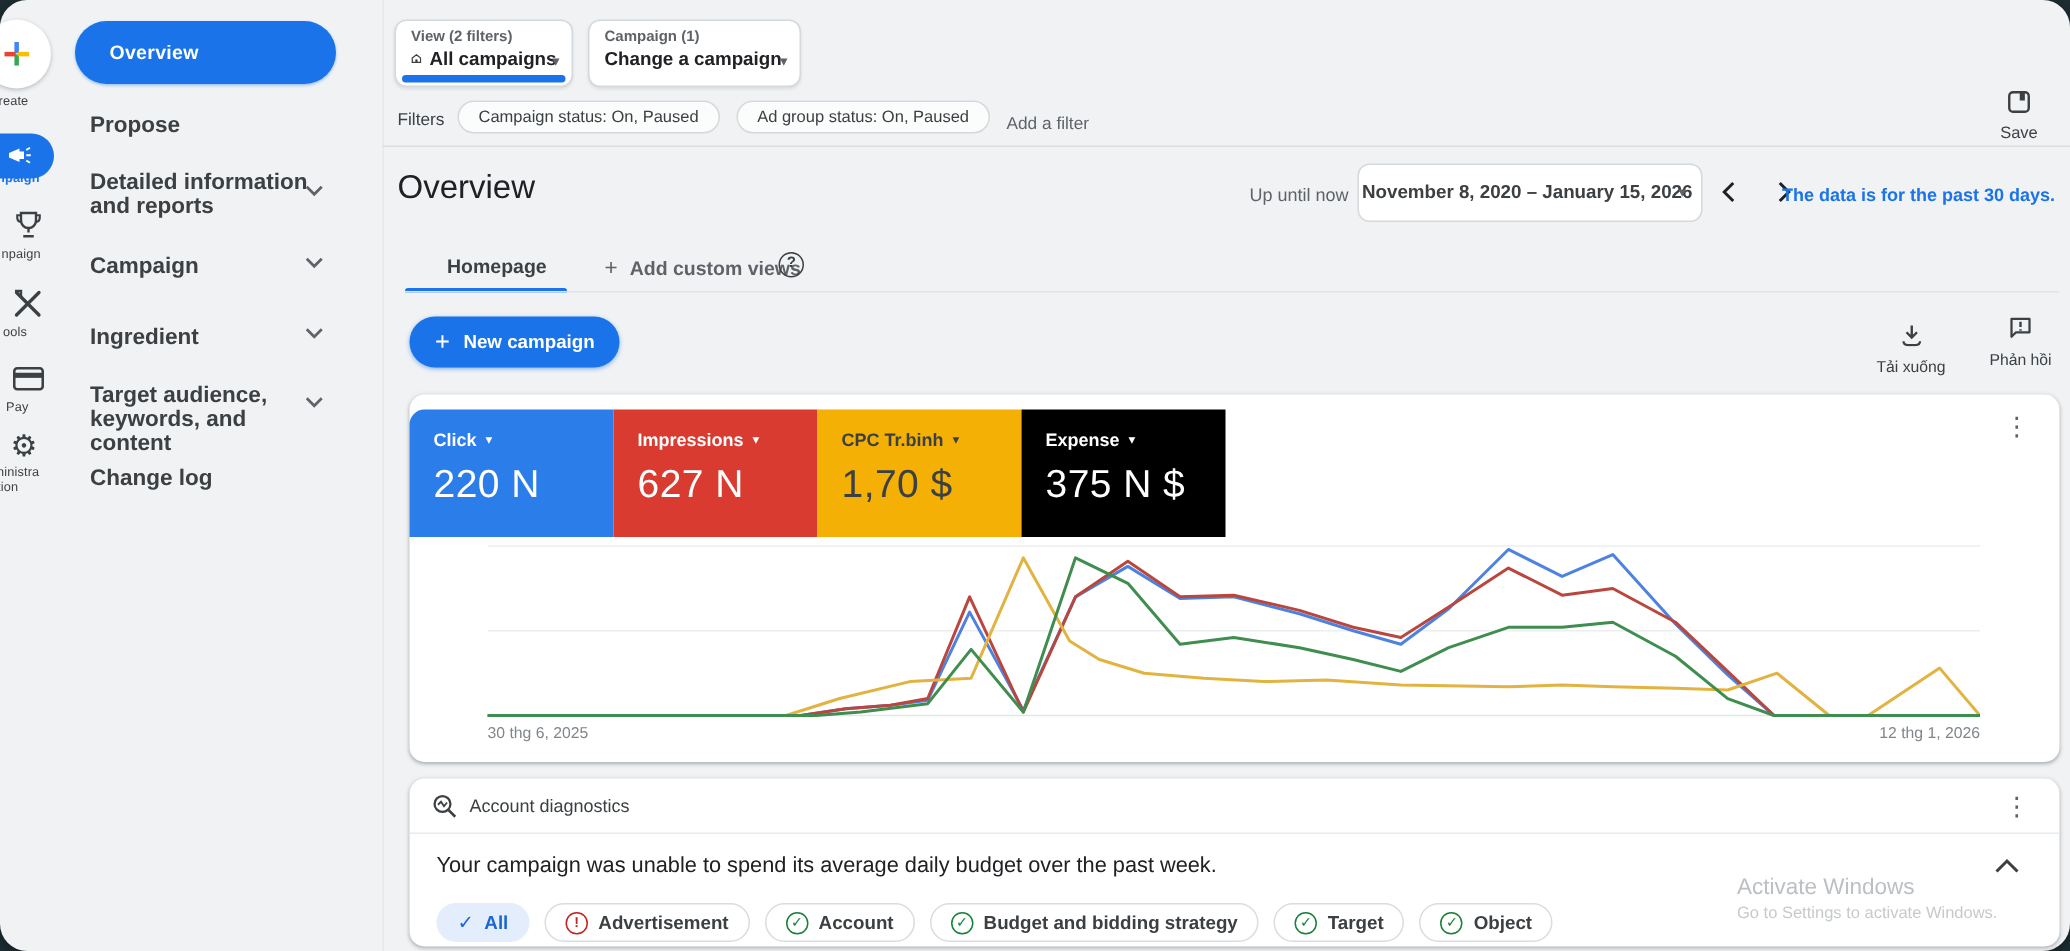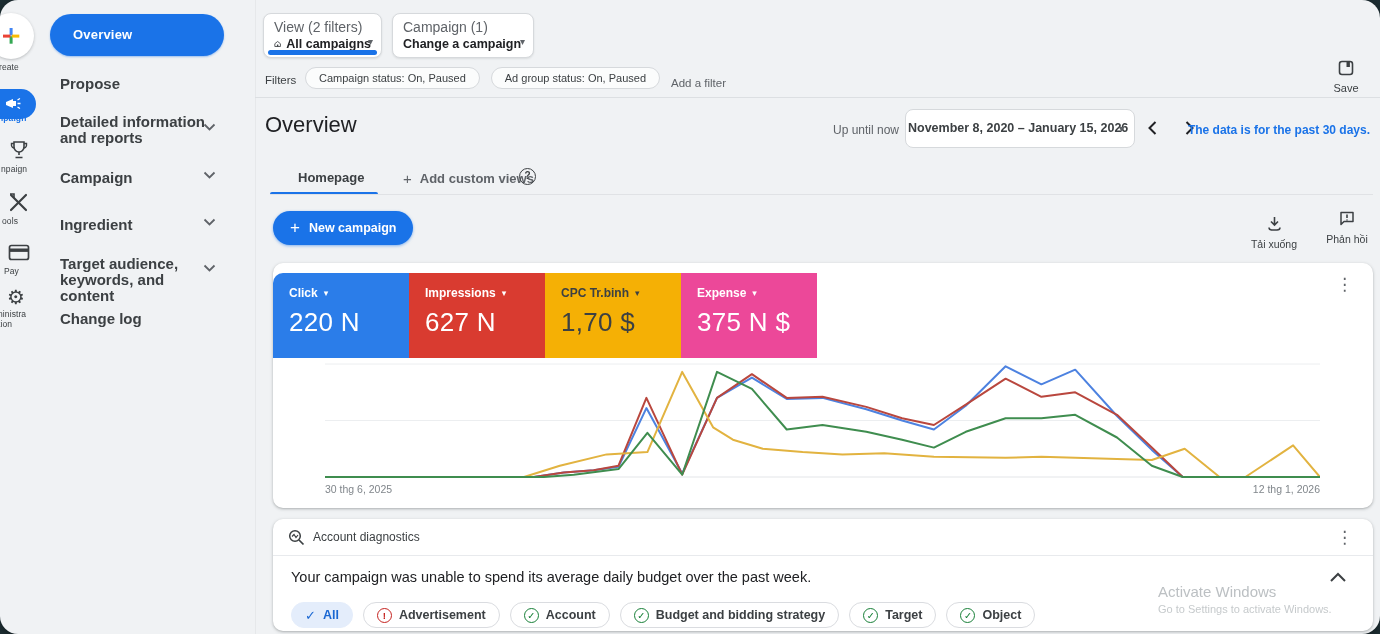--- a/index.html
+++ b/index.html
@@ -37,21 +37,21 @@
   }
   .nav-item { position:absolute; left:22px; font-size:15px; font-weight:bold; color:#3c4043; line-height:16px; }
   .nav-chev { position:absolute; left:165px; width:13px; height:9px; }
   
   .main { position:absolute; left:255px; top:0; right:0; bottom:0; }
   .vdiv { position:absolute; left:255px; top:0; bottom:0; width:1px; background:#e6e8ea; }
   .selbox {
     position:absolute; top:13px; height:45px; background:#fff;
     border:1px solid #d6d9dc; border-radius:8px; box-shadow:0 1px 2px rgba(60,64,67,.12);
   }
-  .selbox .cap { font-size:14px; color:#5f6368; padding:5px 10px 0 10px; white-space:nowrap; }
+  .selbox .cap { font-size:10px; color:#5f6368; padding:5px 10px 0 10px; white-space:nowrap;font-weight:bold; }
   .selbox .val { display:flex; align-items:center; gap:5px; padding:2px 10px 0 10px;
                  font-size:12.5px; font-weight:bold; color:#202124; white-space:nowrap; }
   .selbox .caret { position:absolute; right:8px; top:22px; font-size:10px; color:#5f6368; }
   .blue-underbar { position:absolute; left:4px; right:4px; bottom:2px; height:5px; background:#1a73e8; border-radius:3px; }
   .savebox { position:absolute; right:10px; top:60px; width:48px; text-align:center; color:#3c4043; }
   .savebox .lbl { font-size:11px; margin-top:2px; }
   .filters-label { position:absolute; left:10px; top:74px; font-size:11.5px; color:#3c4043; }
   .filters-chips { position:absolute; left:50px; top:67px; display:flex; gap:11px; align-items:flex-end; }
   .fchip {
     height:22px; line-height:20px; padding:0 13px; border:1px solid #d6d9dc; border-radius:12px;
@@ -297,21 +297,21 @@
             </div>
           <div class="mvalue">627 N</div>
         </div>
         <div class="metric" style="background: rgb(245, 176, 5); color: rgb(60, 64, 67);">
           <div class="mlabel">
               <span>CPC Tr.binh</span>
               <span class="caret">▾</span>
             </div>
           <div class="mvalue">1,70 $</div>
         </div>
-        <div class="metric" style="background: #ec4899; color: rgb(255, 255, 255);">
+        <div class="metric" style="background: #000000; color: rgb(255, 255, 255);">
           <div class="mlabel">
               <span>Expense</span>
               <span class="caret">▾</span>
             </div>
           <div class="mvalue">375 N $</div>
         </div>
       </div>
       <div class="kebab">⋮</div>
 
       <svg id="trend-svg" width="995" height="120" viewBox="0 0 995 120" preserveAspectRatio="none" style="position:absolute; left:52px; top:95px;">

